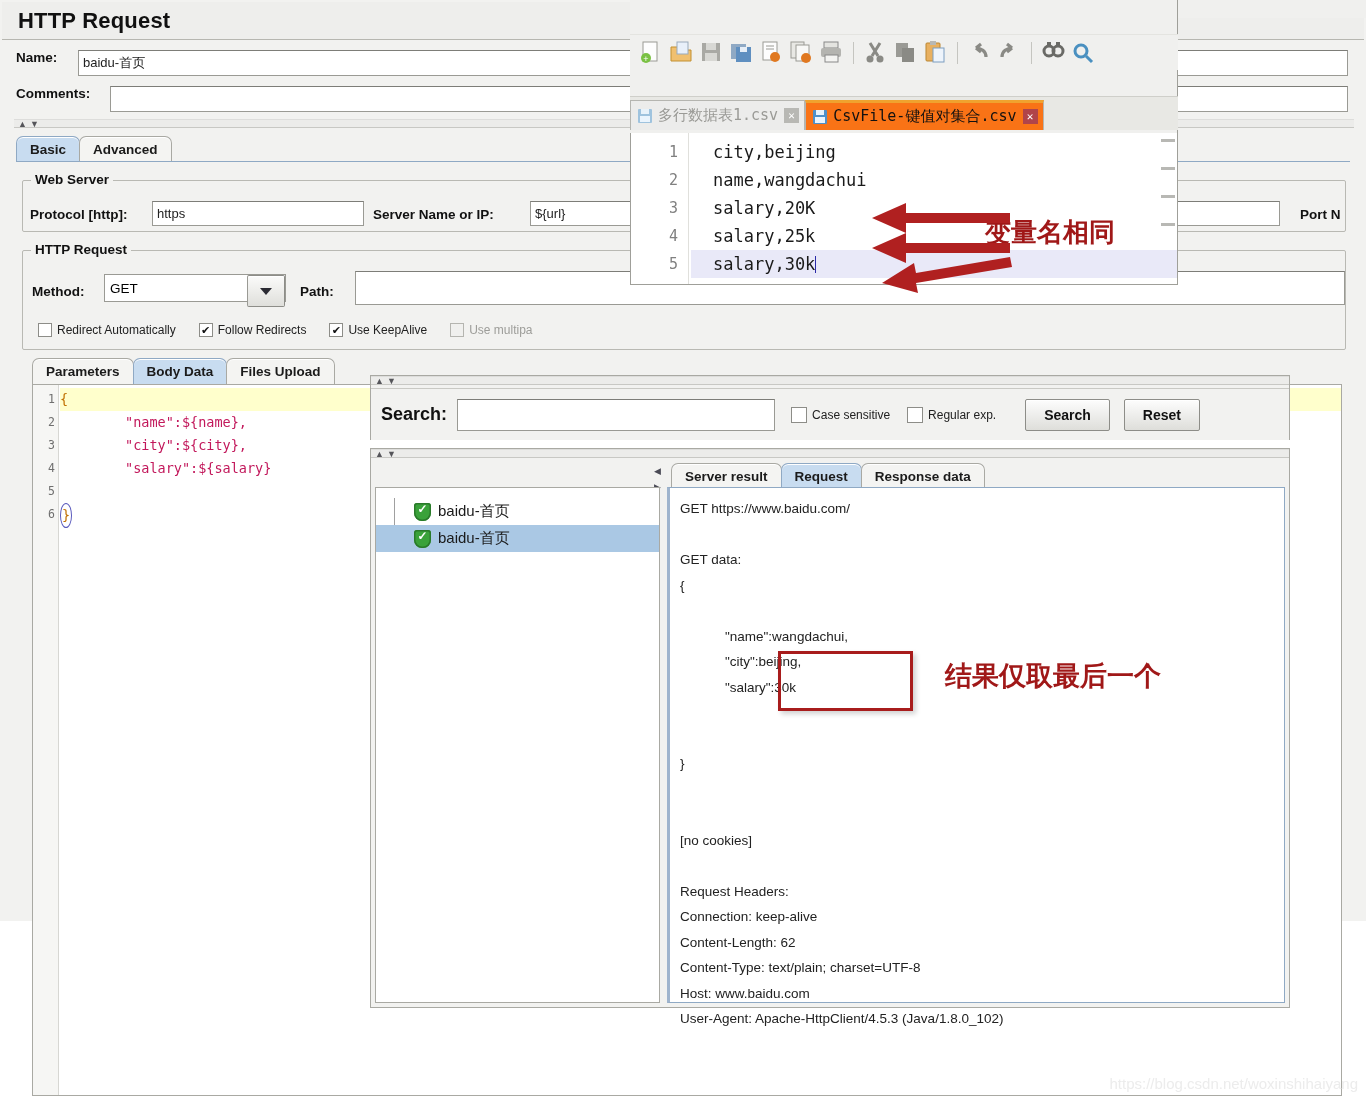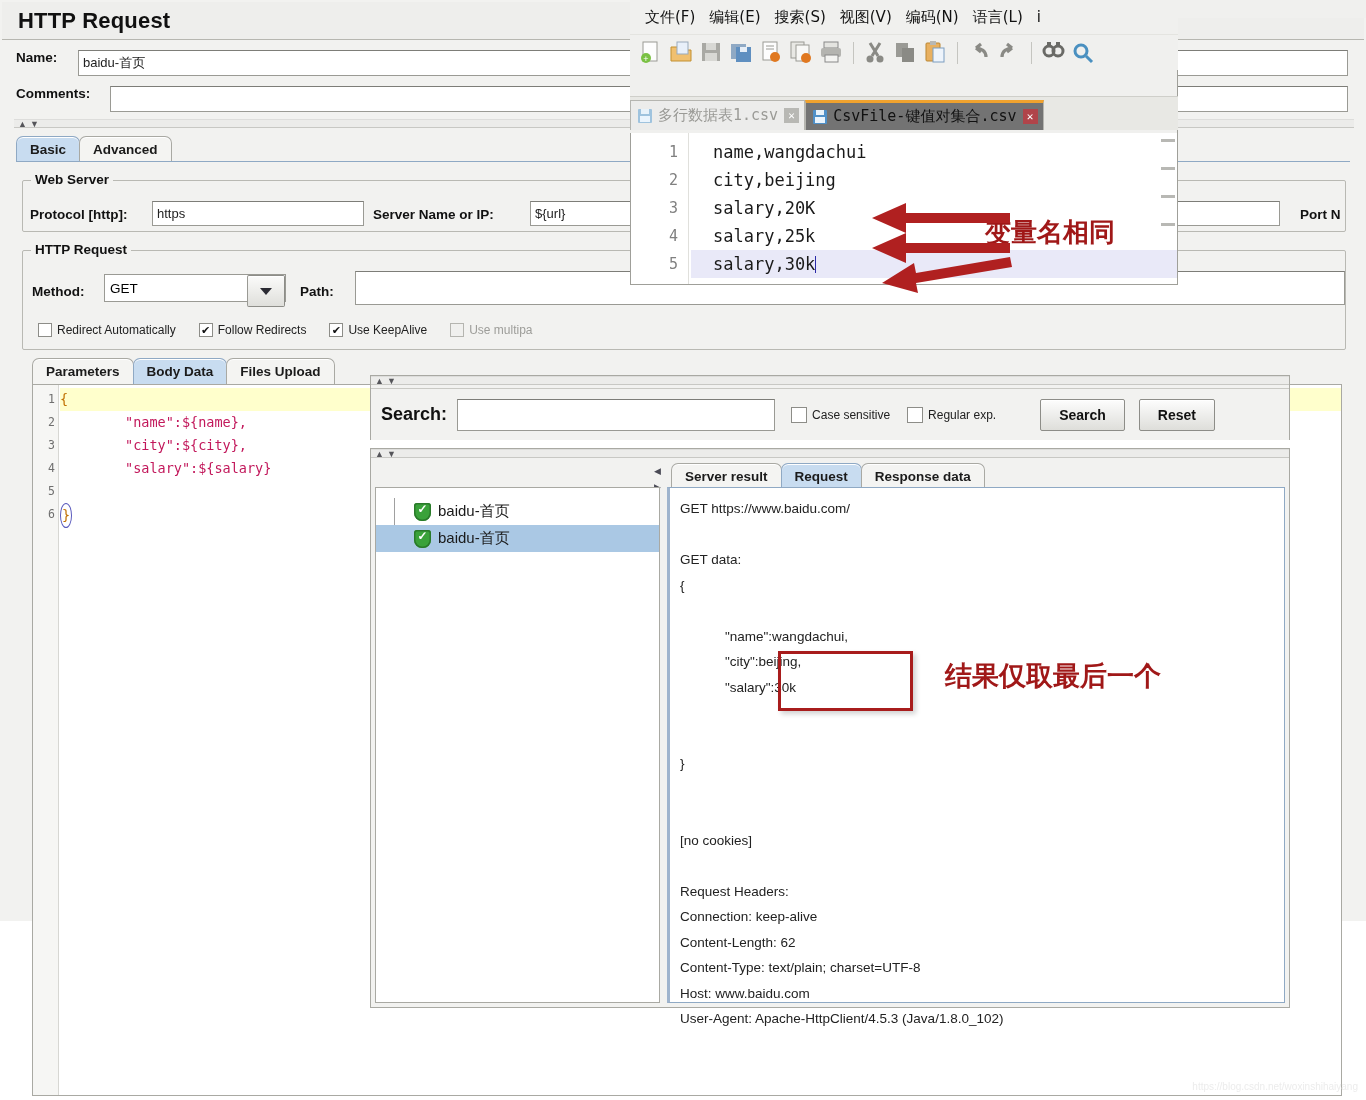--- a/index.html
+++ b/index.html
@@ -133,21 +133,21 @@
   .npp-tabs {
     position:absolute; left:0; top:96px; height:34px; width:548px;
     display:flex; align-items:flex-end; background:#e8e8e4;
     border-top:1px solid #cfcfca;
   }
   .npp-tab {
     height:30px; display:flex; align-items:center; gap:6px; padding:0 5px 0 7px;
     border:1px solid #b5b5b0; border-bottom:none; background:#ececeb;
     font-family:"DejaVu Sans Mono", monospace; font-size:15px;
   }
-  .npp-tab.active { background:#737373; border-top:3px solid #f0a22e; color:#111; }
+  .npp-tab.active { background:#f97316; border-top:3px solid #f0a22e; color:#111; }
   .npp-tab.inactive { color:#9a9a96; }
   .tabclose {
     width:15px;height:15px; display:inline-flex;align-items:center;justify-content:center;
     font-size:11px; font-weight:bold; color:#fff; background:#b8b8b4;
   }
   .tabclose.red { background:#b0444a; }
   .floppy { width:14px;height:14px; background:#4f90c8; position:relative; border-radius:1px; flex:none;}
   .floppy::before{content:'';position:absolute;left:3px;top:0;width:8px;height:5px;background:#e8f2fa;}
   .floppy::after{content:'';position:absolute;left:2px;bottom:1px;width:10px;height:6px;background:#eaf4fd;}
   .floppy.grey{background:#9fc3de;}
@@ -233,21 +233,21 @@
   }
 
   .vscroll-dots{
     position:absolute; width:9px;
     background-image: radial-gradient(circle, #9e9e99 0.6px, transparent 0.7px);
     background-size:4px 4px;
   }
   .miniarrow{position:absolute;font-size:9px;color:#4a4a55;line-height:8px;}
 
   .watermark{
-    position:absolute; right:8px; bottom:8px; color:#ececec; font-size:10px;
+    position:absolute; right:8px; bottom:8px; color:#ececec; font-size:15px;
     font-family:"Liberation Sans", sans-serif; z-index:5;
   }
 </style>
 </head>
 <body>
 
 <div id="jmeter">
 
   <div class="jm-titlebar">
     <span class="jm-title">HTTP Request</span>
@@ -358,29 +358,20 @@
       <div class="cline"><span class="k-str">        "salary":${salary}</span></div>
       <div class="cline"><span></span></div>
       <div class="cline"><span class="k-brace cursorbox">}</span></div>
     </div>
   </div>
 </div>
 
 <div id="nppWide"></div>
 <div id="npp">
 
-  <div class="npp-menu">
-    <span>文件(F)</span>
-    <span>编辑(E)</span>
-    <span>搜索(S)</span>
-    <span>视图(V)</span>
-    <span>编码(N)</span>
-    <span>语言(L)</span>
-    <span>i</span>
-  </div>
 
   <div class="npp-toolbar">
     <span class="tbicon">
       <svg width="27" height="27" viewBox="0 0 27 27">
           <rect x="5" y="3" width="14" height="19" fill="#fdfdfd" stroke="#9a9a94"></rect>
           <circle cx="8" cy="19" r="5" fill="#7ac143"></circle>
           <text x="8" y="23" font-size="9" fill="#fff" text-anchor="middle">+</text>
         </svg>
     </span>
     <span class="tbicon">
@@ -490,22 +481,22 @@
 
 <div id="nppEditor">
   <div class="npp-gutter">
     <div>1</div>
     <div>2</div>
     <div>3</div>
     <div>4</div>
     <div>5</div>
   </div>
   <div class="npp-code">
+    <div class="ln"><span>city,beijing</span></div>
     <div class="ln"><span>name,wangdachui</span></div>
-    <div class="ln"><span>city,beijing</span></div>
     <div class="ln"><span>salary,20K</span></div>
     <div class="ln"><span>salary,25k</span></div>
     <div class="ln cur"><span>salary,30k</span><span class="caretbar"></span></div>
   </div>
   <div class="npp-marks">
     <div></div>
       <div></div>
       <div></div>
       <div></div>
   </div>
@@ -531,21 +522,21 @@
       <span></span>
     </span>
     <span class="cbitem" style="margin-left:16px;">
       <span class="cbox" style="width:16px;height:16px;"></span>
       <span>Case sensitive</span>
     </span>
     <span class="cbitem">
       <span class="cbox" style="width:16px;height:16px;"></span>
       <span>Regular exp.</span>
     </span>
-    <span class="btn" style="margin-left:27px;">Search</span>
+    <span class="btn" style="margin-left:12px;">Search</span>
     <span class="btn" style="margin-left:14px;">Reset</span>
   </div>
 </div>
 
 <div id="resultsPanel">
   <div class="jm-split" style="left:0; top:0; width:918px;">
     <span class="arr" style="left:4px;">▲</span>
     <span class="arr" style="left:16px;">▼</span>
   </div>
 

